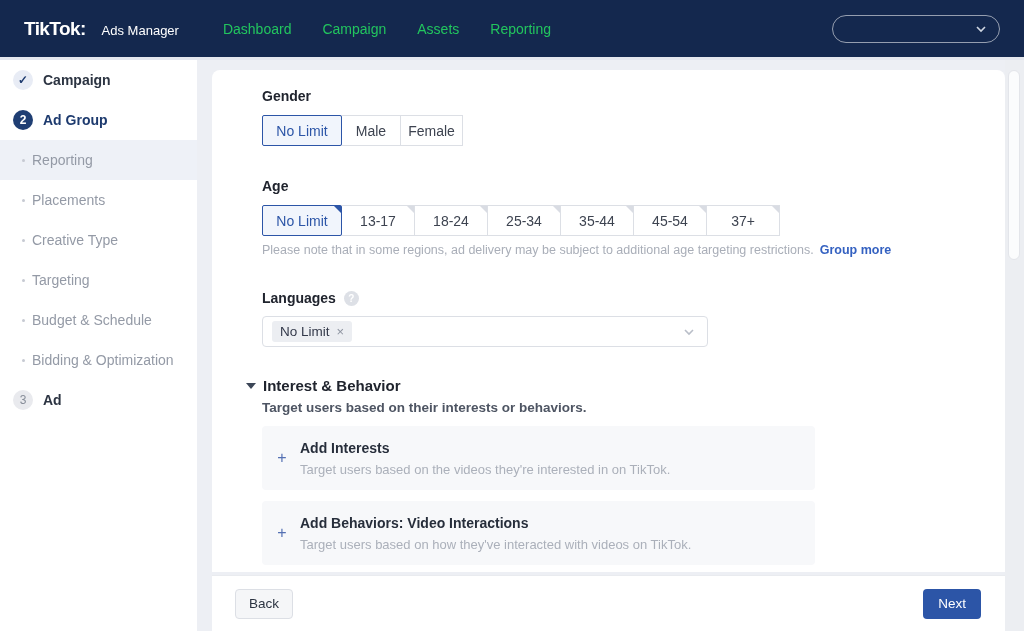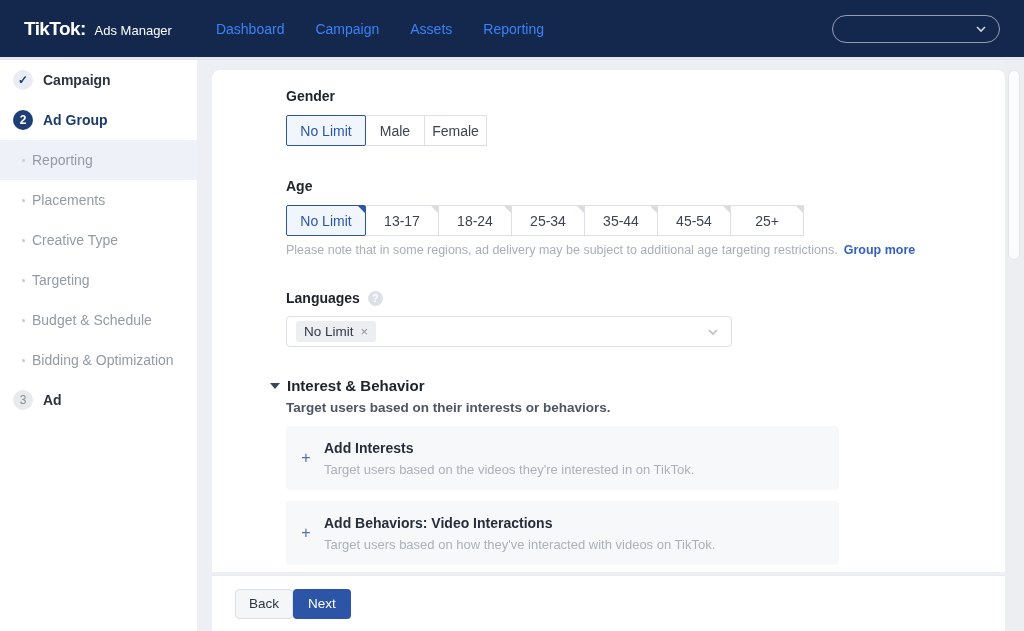--- a/index.html
+++ b/index.html
@@ -1,25 +1,25 @@
 <!DOCTYPE html>
 <html><head>
 <meta charset="utf-8">
 <style>
   * { margin:0; padding:0; box-sizing:border-box; }
   html,body { width:1024px; height:631px; overflow:hidden; }
   body { font-family:"Liberation Sans", sans-serif; background:#edeff4; }
 
   
   .navbar { height:57px; background:#14284e; display:flex; align-items:center; padding:0 24px; }
-  .logo { display:flex; align-items:baseline; gap:9px; color:#fff; cursor:default; }
+  .logo { display:flex; align-items:baseline; gap:16px; color:#fff; cursor:default; }
   .logo-primary { font-size:19px; font-weight:800; letter-spacing:-0.6px; }
   .logo-secondary { font-size:13px; font-weight:500; }
   .nav-items { display:flex; margin-left:44px; gap:31px; }
-  .nav-item { color:#3b82f6; font-size:14px; cursor:pointer; }
+  .nav-item { color:#22c55e; font-size:14px; cursor:pointer; }
   .nav-select { margin-left:auto; width:168px; height:28px; border:1px solid rgba(255,255,255,0.55);
     border-radius:14px; display:flex; align-items:center; justify-content:flex-end; padding-right:12px; cursor:pointer; }
   .navbar-divider { height:3px; background:#e4e7ee; }
 
   
   .app { display:flex; height:571px; position:relative; }
 
   
   .sidebar { width:197px; background:#fff; flex:none; }
   .side-row { height:40px; display:flex; align-items:center; cursor:pointer; }
@@ -31,21 +31,21 @@
   .step-label { font-size:14px; color:#2c3442; font-weight:600; }
   .step-label.active { color:#1d3a6e; font-weight:700; }
   .side-sub { padding-left:22px; gap:7px; }
   .side-sub .dot { width:3px; height:3px; border-radius:50%; background:#c6cad2; flex:none; }
   .sub-label { font-size:14px; color:#949aa6; }
   .side-sub.selected { background:#eef1f7; }
 
   
   .main-wrap { flex:1; position:relative; }
   .content-card { position:absolute; left:15px; top:10px; width:793px; height:502px; background:#fff;
-    border-radius:8px 8px 0 0; padding:18px 0 0 74px; overflow:hidden; }
+    border-radius:8px 8px 0 0; padding:18px 0 0 50px; overflow:hidden; }
 
   .field-label { font-size:14px; font-weight:700; color:#20242e; }
 
   .btn-group { display:flex; margin-top:11px; }
   .opt-btn { height:31px; border:1px solid #dcdfe5; background:#fff; color:#3d4350; font-size:14px;
     display:flex; align-items:center; justify-content:center; position:relative; margin-left:-1px; cursor:pointer; }
   .opt-btn:first-child { margin-left:0; }
   .opt-btn.selected { border-color:#2c55a7; color:#2c55a7; background:#f1f5fc; z-index:2; border-radius:2px; }
   .w80{width:80px;} .w74{width:74px;} .w60{width:60px;} .w73{width:63px;}
   .corner::after { content:""; position:absolute; top:0; right:0; border-top:7px solid #d9dce3; border-left:7px solid transparent; }
@@ -70,21 +70,21 @@
   .section-subtitle { margin-top:6px; font-size:13.5px; color:#4e5563;font-weight:bold; }
 
   .ib-card { margin-top:11px; width:553px; height:64px; background:#f7f8fa; border-radius:4px;
     display:flex; align-items:center; padding-left:14px; gap:12px; cursor:pointer; }
   .plus-icon { color:#5470b3; font-size:16px; width:12px; text-align:center; flex:none; }
   .ib-title { font-size:14px; font-weight:700; color:#272e3b; }
   .ib-desc { margin-top:6px; font-size:13px; color:#abb0ba; }
 
   
   .footer { position:absolute; left:15px; bottom:0; width:794px; height:56px; background:#fff;
-    border-top:1px solid #e9ebef; display:flex; align-items:center; justify-content:flex-start;
+    border-top:1px solid #e9ebef; display:flex; align-items:center; justify-content:space-between;
     padding:0 25px 0 23px; }
   .back-btn { height:30px; padding:0 13px; background:#f5f6f8; border:1px solid #dcdfe5; border-radius:4px;
     font-size:13.5px; color:#2c3442; cursor:pointer; font-family:inherit; }
   .next-btn { height:30px; padding:0 15px; background:#2c55a7; border:none; border-radius:4px;
     font-size:13.5px; color:#fff; cursor:pointer; font-family:inherit; }
 
   
   .scrollbar-track { position:absolute; right:0; top:0; width:19px; height:571px; background:#eceef2; }
   .scrollbar-thumb { position:absolute; top:10px; left:3px; width:12px; height:190px; background:#fbfcfd;
     border:1px solid #e3e5ea; border-radius:7px; cursor:pointer; }
@@ -166,21 +166,21 @@
       </div>
 
       <div class="field-label" style="margin-top:32px;">Age</div>
       <div class="btn-group">
         <div class="opt-btn selected corner w80">No Limit</div>
         <div class="opt-btn corner w74">13-17</div>
         <div class="opt-btn corner w74">18-24</div>
         <div class="opt-btn corner w74">25-34</div>
         <div class="opt-btn corner w74">35-44</div>
         <div class="opt-btn corner w74">45-54</div>
-        <div class="opt-btn corner w74">25+</div>
+        <div class="opt-btn corner w74">37+</div>
       </div>
       <div class="age-note-row">
         <span>Please note that in some regions, ad delivery may be subject to additional age targeting restrictions.</span>
         <span class="learn-more">Group more</span>
       </div>
 
       <div class="lang-label-row">
         <span class="field-label">Languages</span>
         <span class="help-icon">?</span>
       </div>

